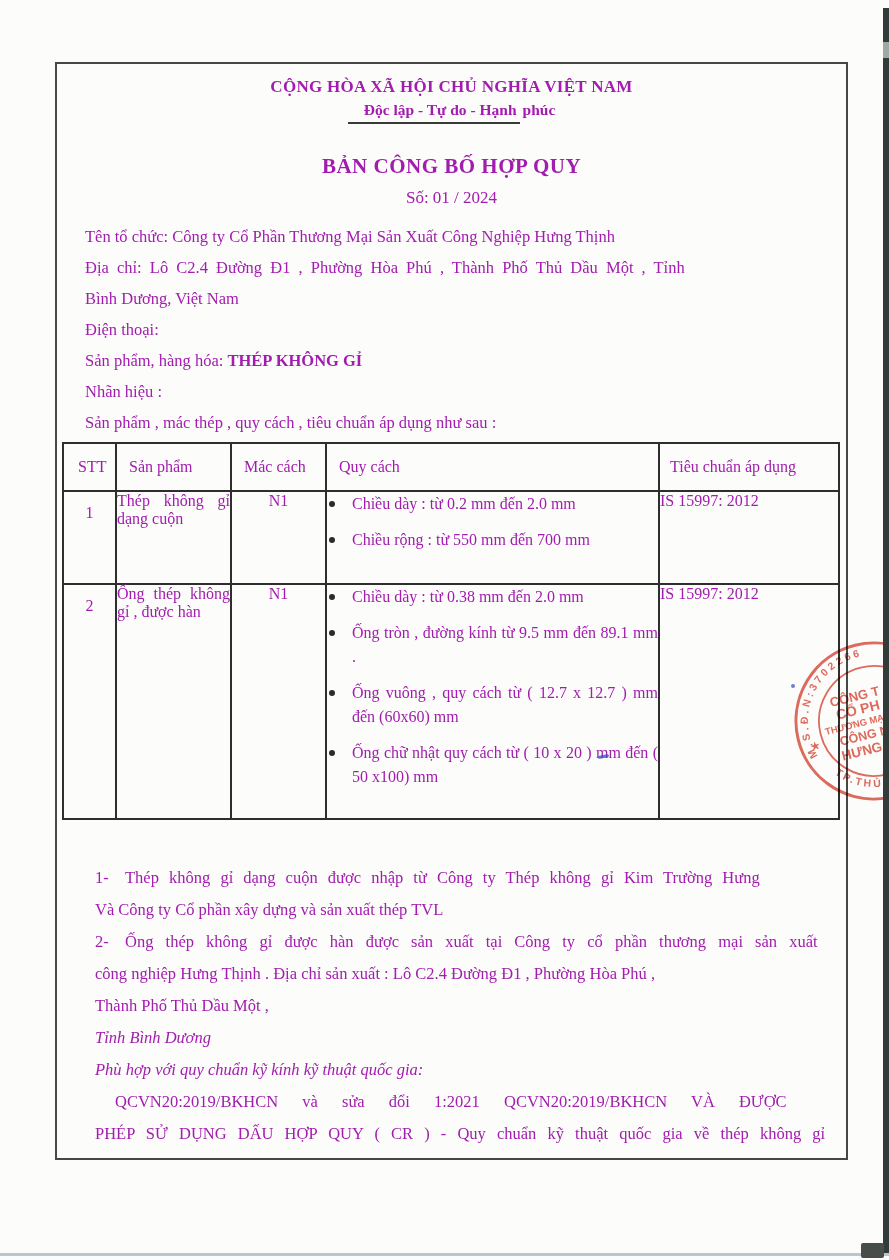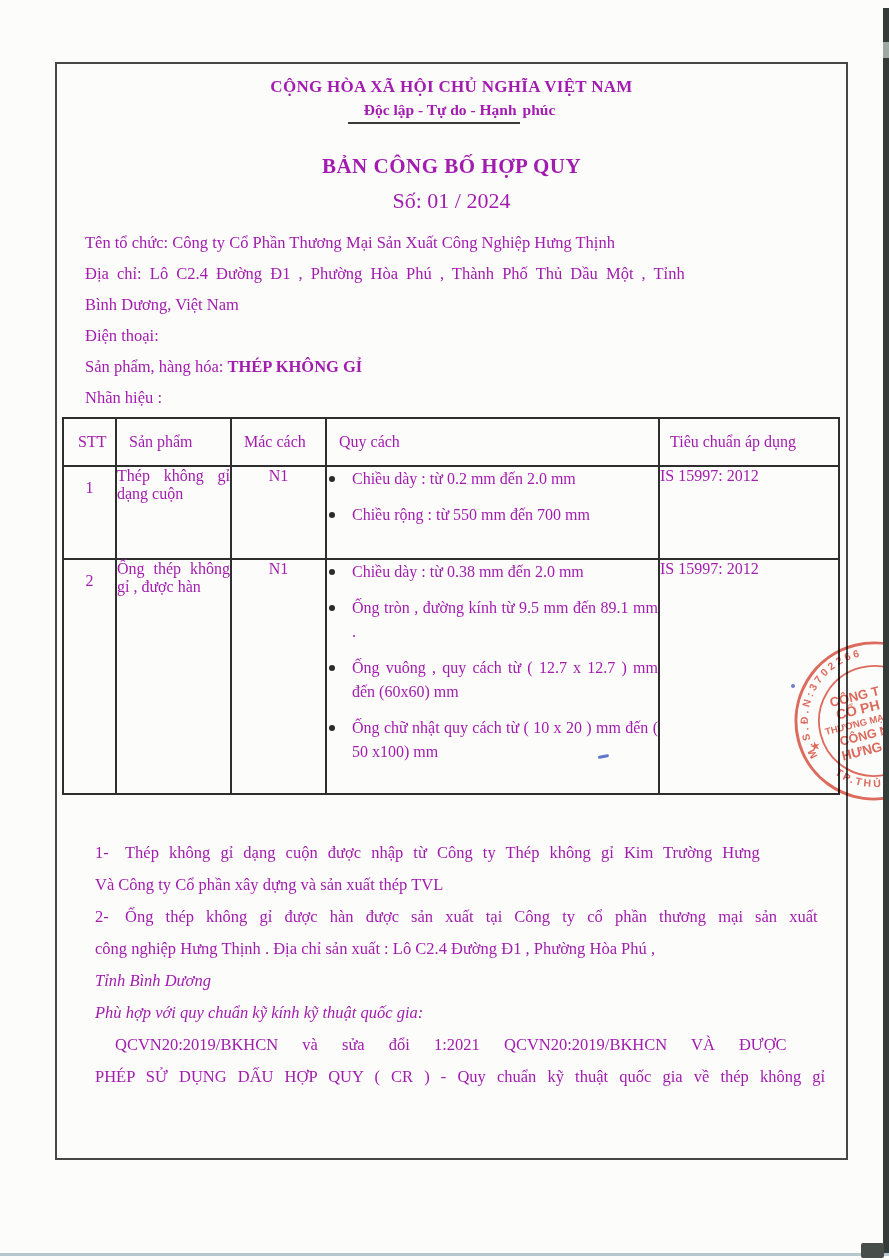--- a/index.html
+++ b/index.html
@@ -17,21 +17,21 @@
     box-sizing:border-box;
     border:2px solid #474747;
     background:transparent;
   }
   
   .nat-header{margin-top:13px;text-align:center;font-weight:bold;font-size:17px;letter-spacing:.3px;}
   .motto{margin-top:4px;text-align:center;font-weight:bold;font-size:15.5px;}
   .motto-underlined{display:inline-block;border-bottom:2px solid #3a3a3a;padding:0 3px 3px 16px;}
   .motto-tail{margin-left:3px;}
   .doc-title{margin:30px 0 0 0;text-align:center;font-weight:bold;font-size:21px;letter-spacing:.5px;}
-  .doc-no{margin-top:9px;text-align:center;font-size:22px;}
+  .doc-no{margin-top:9px;text-align:center;font-size:17px;}
   
   .info{margin:13px 38px 0 28px;font-size:16.5px;line-height:31px;}
   .info .ln{margin:0;}
   .indent8{margin-left:8px;}
   .indent12{margin-left:12px;}
   .addr-l1{word-spacing:4px;}
   .bold{font-weight:bold;}
   
   table.spec{
     border-collapse:collapse;
@@ -103,20 +103,21 @@
     <div class="doc-title">BẢN CÔNG BỐ HỢP QUY</div>
     <div class="doc-no">Số: 01 / 2024</div>
 
     <div class="info">
       <div class="ln">Tên tổ chức: Công ty Cổ Phần Thương Mại Sản Xuất Công Nghiệp Hưng Thịnh</div>
       <div class="ln addr-l1">Địa chỉ: Lô C2.4 Đường Đ1 , Phường Hòa Phú , Thành Phố Thủ Dầu Một , Tỉnh</div>
       <div class="ln">Bình Dương, Việt Nam</div>
       <div class="ln">Điện thoại:</div>
       <div class="ln indent8"><span>Sản phẩm, hàng hóa: </span><span class="bold">THÉP KHÔNG GỈ</span></div>
       <div class="ln indent8">Nhãn hiệu :</div>
+      <div class="ln indent12">Sản phẩm , mác thép , quy cách , tiêu chuẩn áp dụng như sau :</div>
     </div>
 
     <table class="spec">
       <colgroup>
         <col style="width:53px">
           <col style="width:115px">
           <col style="width:95px">
           <col style="width:333px">
           <col style="width:180px">
       </colgroup>
@@ -151,20 +152,21 @@
         <td class="c-std">IS 15997: 2012</td>
       </tr>
     </tbody>
       </table>
 
     <div class="notes">
       <div class="ln ml5 ws6"><span class="n-marker">1-</span><span>Thép không gỉ dạng cuộn được nhập từ Công ty Thép không gỉ Kim Trường Hưng</span></div>
       <div class="ln">Và Công ty Cổ phần xây dựng và sản xuất thép TVL</div>
       <div class="ln ml5 ws8"><span class="n-marker">2-</span><span>Ống thép không gỉ được hàn được sản xuất tại Công ty cổ phần thương mại sản xuất</span></div>
       <div class="ln ml35">công nghiệp Hưng Thịnh . Địa chỉ sản xuất : Lô C2.4 Đường Đ1 , Phường Hòa Phú ,</div>
+      <div class="ln ml35">Thành Phố Thủ Dầu Một ,</div>
       <div class="ln mlm10">Tỉnh Bình Dương</div>
       <div class="ln mlm10">Phù hợp với quy chuẩn kỹ kính kỹ thuật quốc gia:</div>
       <div class="ln ml5 ws20" style="margin-left:20px;">QCVN20:2019/BKHCN và sửa đổi 1:2021 QCVN20:2019/BKHCN VÀ ĐƯỢC</div>
       <div class="ln mlm33 ws7">PHÉP SỬ DỤNG DẤU HỢP QUY ( CR ) - Quy chuẩn kỹ thuật quốc gia về thép không gỉ</div>
     </div>
 
   </div>
 
   <svg class="stamp" viewBox="-100 -100 200 200">
     <g transform="rotate(-14)" fill="none" stroke="#d94b3c">

